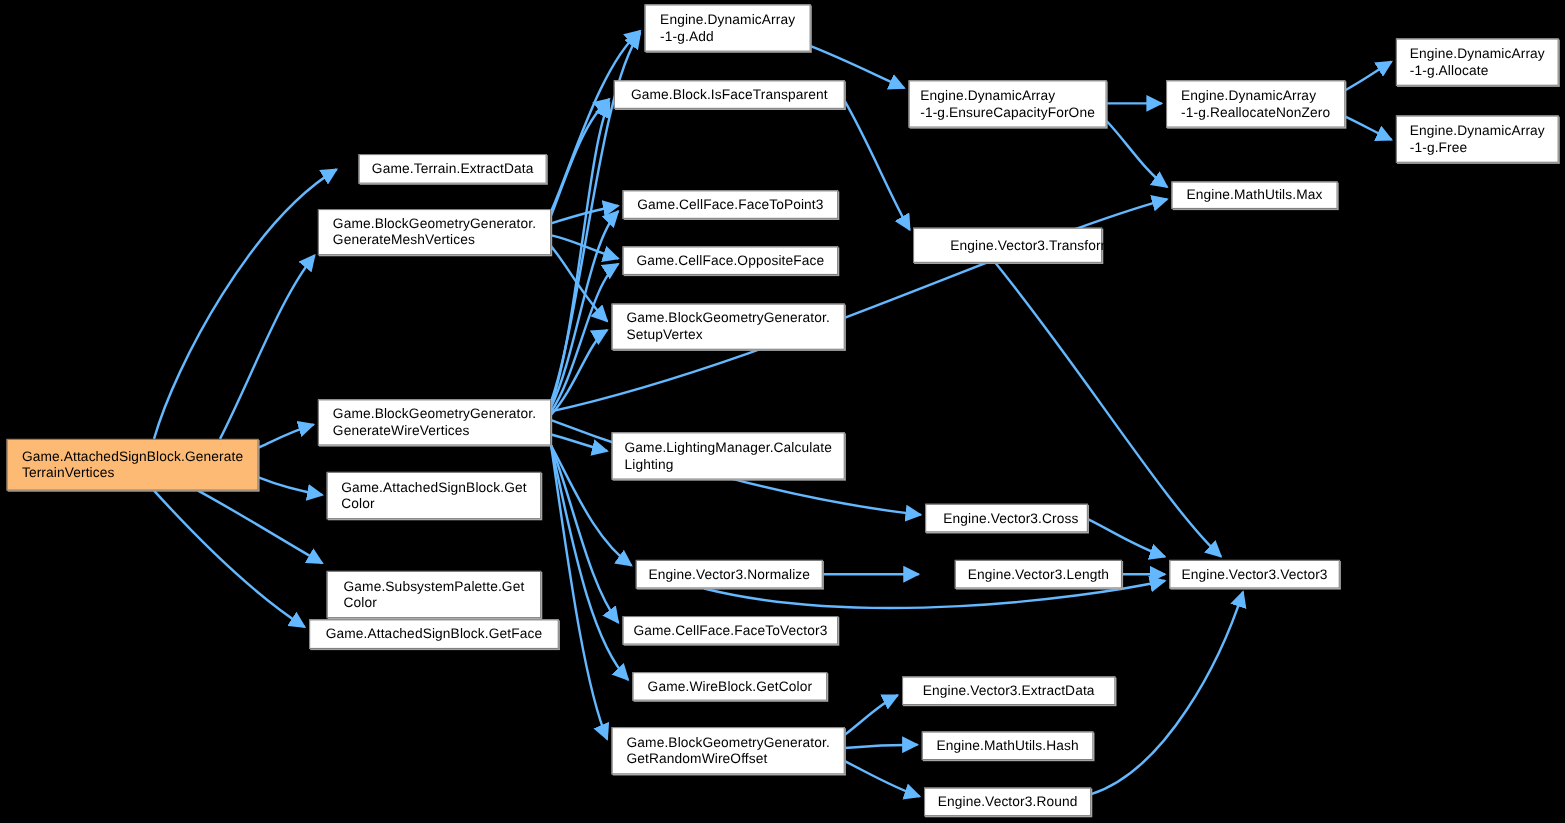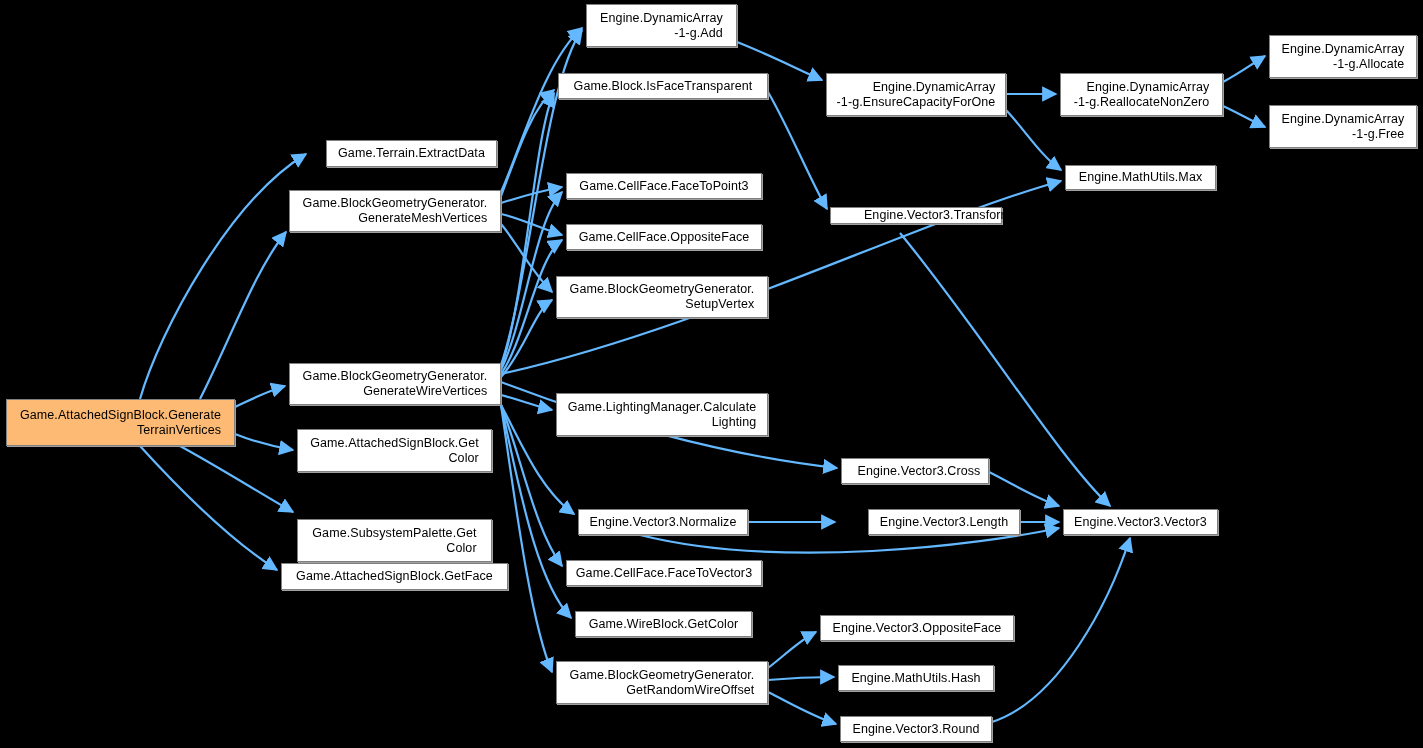--- a/index.html
+++ b/index.html
@@ -24,21 +24,21 @@
   }
   .node {
     position: absolute;
     box-sizing: border-box;
     background: #ffffff;
     border: 1px solid #808080;
     box-shadow: 1px 1px 0 0 #a0a0a0;
     display: flex;
     align-items: center;
     justify-content: center;
-    text-align: right;
+    text-align: left;
     color: #000000;
     font-size: 12.5px;
     line-height: 15px;
     letter-spacing: 0.1px;
     white-space: pre-line;
     padding: 0 3px;
   }
   .node.root {
     background: #fdba74;
   }
@@ -116,24 +116,24 @@
 SetupVertex</div>
       <div class="node" style="left: 556px; top: 393px; width: 212px; height: 43px;">Game.LightingManager.Calculate
 Lighting</div>
       <div class="node" style="left: 578px; top: 509px; width: 170px; height: 26px;">Engine.Vector3.Normalize</div>
       <div class="node" style="left: 566px; top: 560px; width: 196px; height: 26px;">Game.CellFace.FaceToVector3</div>
       <div class="node" style="left: 575px; top: 611px; width: 177px; height: 26px;">Game.WireBlock.GetColor</div>
       <div class="node" style="left: 556px; top: 661px; width: 212px; height: 43px;">Game.BlockGeometryGenerator.
 GetRandomWireOffset</div>
       <div class="node" style="left: 826px; top: 73px; width: 180px; height: 43px;">Engine.DynamicArray
 -1-g.EnsureCapacityForOne</div>
-      <div class="node" style="left: 830px; top: 207px; width: 172px; height: 17px; padding-left: 46px;">Engine.Vector3.Transform</div>
+      <div class="node" style="left: 830px; top: 207px; width: 172px; height: 32px; padding-left: 46px;">Engine.Vector3.Transform</div>
       <div class="node" style="left: 841px; top: 458px; width: 148px; height: 26px; padding-left: 11px;">Engine.Vector3.Cross</div>
       <div class="node" style="left: 868px; top: 509px; width: 152px; height: 26px;">Engine.Vector3.Length</div>
-      <div class="node" style="left: 820px; top: 615px; width: 194px; height: 26px;">Engine.Vector3.OppositeFace</div>
+      <div class="node" style="left: 820px; top: 615px; width: 194px; height: 26px;">Engine.Vector3.ExtractData</div>
       <div class="node" style="left: 838px; top: 665px; width: 156px; height: 26px;">Engine.MathUtils.Hash</div>
       <div class="node" style="left: 840px; top: 716px; width: 152px; height: 26px;">Engine.Vector3.Round</div>
       <div class="node" style="left: 1060px; top: 73px; width: 163px; height: 43px;">Engine.DynamicArray
 -1-g.ReallocateNonZero</div>
       <div class="node" style="left: 1065px; top: 165px; width: 151px; height: 25px;">Engine.MathUtils.Max</div>
       <div class="node" style="left: 1063px; top: 509px; width: 155px; height: 26px;">Engine.Vector3.Vector3</div>
       <div class="node" style="left: 1269px; top: 35px; width: 148px; height: 43px;">Engine.DynamicArray
 -1-g.Allocate</div>
       <div class="node" style="left: 1269px; top: 105px; width: 148px; height: 43px;">Engine.DynamicArray
 -1-g.Free</div>

